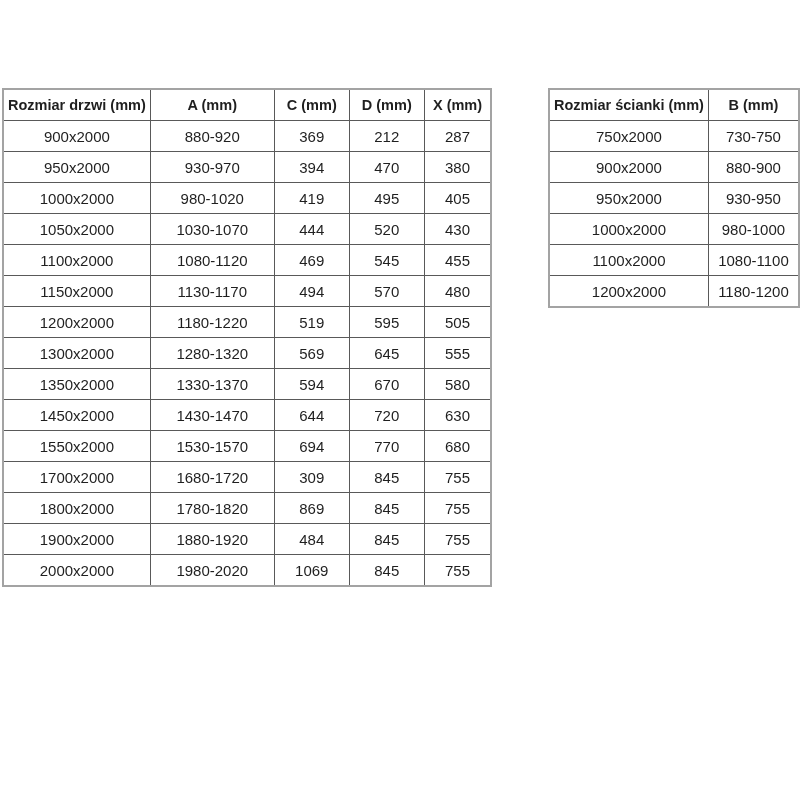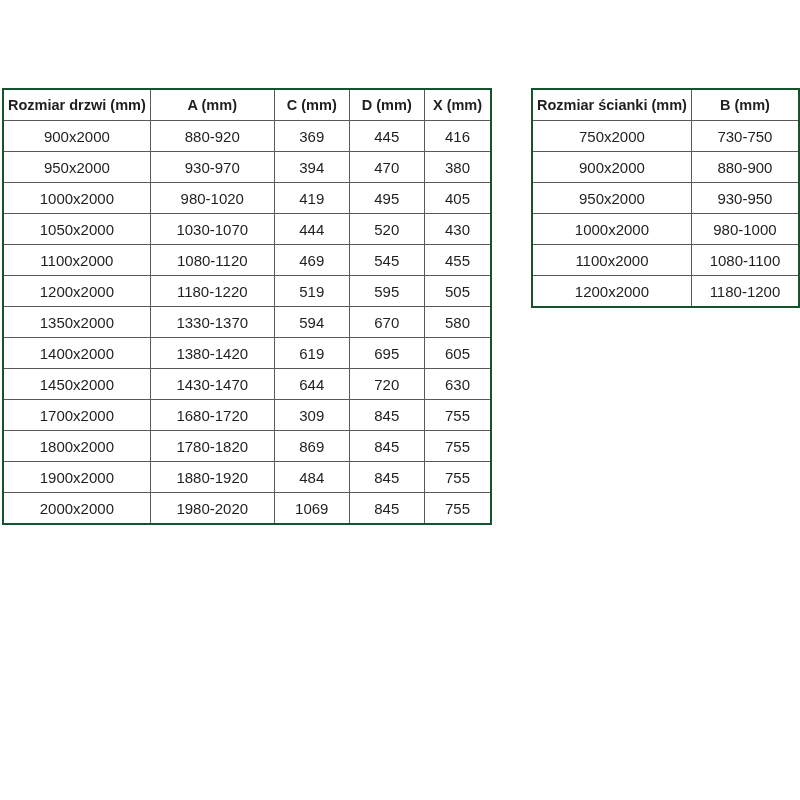--- a/index.html
+++ b/index.html
@@ -14,24 +14,24 @@
     font-family: "Liberation Sans", sans-serif;
     color: #1f1f1f;
   }
   .spec-table {
     position: absolute;
     top: 88px;
     border-collapse: collapse;
     table-layout: fixed;
     background: #ffffff;
     font-size: 15px;
-    border: 2px solid #14532d;
+    border: 2px solid #a3a3a3;
   }
   #door-table { left: 2px; }
-  #wall-table { left: 531px; border-radius: 12px; }
+  #wall-table { left: 548px; border-radius: 12px; }
   .spec-table th,
   .spec-table td {
     border: 1px solid #595959;
     text-align: center;
     vertical-align: middle;
     height: 30px;
     padding: 0 4px;
     white-space: nowrap;
     overflow: hidden;
   }
@@ -62,22 +62,22 @@
           <th>C (mm)</th>
           <th>D (mm)</th>
           <th>X (mm)</th>
         </tr>
       </thead>
       <tbody>
         <tr>
           <td>900x2000</td>
           <td>880-920</td>
           <td>369</td>
-          <td>445</td>
-          <td>416</td>
+          <td>212</td>
+          <td>287</td>
         </tr>
         <tr>
           <td>950x2000</td>
           <td>930-970</td>
           <td>394</td>
           <td>470</td>
           <td>380</td>
         </tr>
         <tr>
           <td>1000x2000</td>
@@ -94,46 +94,60 @@
           <td>430</td>
         </tr>
         <tr>
           <td>1100x2000</td>
           <td>1080-1120</td>
           <td>469</td>
           <td>545</td>
           <td>455</td>
         </tr>
         <tr>
+          <td>1150x2000</td>
+          <td>1130-1170</td>
+          <td>494</td>
+          <td>570</td>
+          <td>480</td>
+        </tr>
+        <tr>
           <td>1200x2000</td>
           <td>1180-1220</td>
           <td>519</td>
           <td>595</td>
           <td>505</td>
         </tr>
         <tr>
+          <td>1300x2000</td>
+          <td>1280-1320</td>
+          <td>569</td>
+          <td>645</td>
+          <td>555</td>
+        </tr>
+        <tr>
           <td>1350x2000</td>
           <td>1330-1370</td>
           <td>594</td>
           <td>670</td>
           <td>580</td>
         </tr>
         <tr>
-          <td>1400x2000</td>
-          <td>1380-1420</td>
-          <td>619</td>
-          <td>695</td>
-          <td>605</td>
-        </tr>
-        <tr>
           <td>1450x2000</td>
           <td>1430-1470</td>
           <td>644</td>
           <td>720</td>
           <td>630</td>
+        </tr>
+        <tr>
+          <td>1550x2000</td>
+          <td>1530-1570</td>
+          <td>694</td>
+          <td>770</td>
+          <td>680</td>
         </tr>
         <tr>
           <td>1700x2000</td>
           <td>1680-1720</td>
           <td>309</td>
           <td>845</td>
           <td>755</td>
         </tr>
         <tr>
           <td>1800x2000</td>

